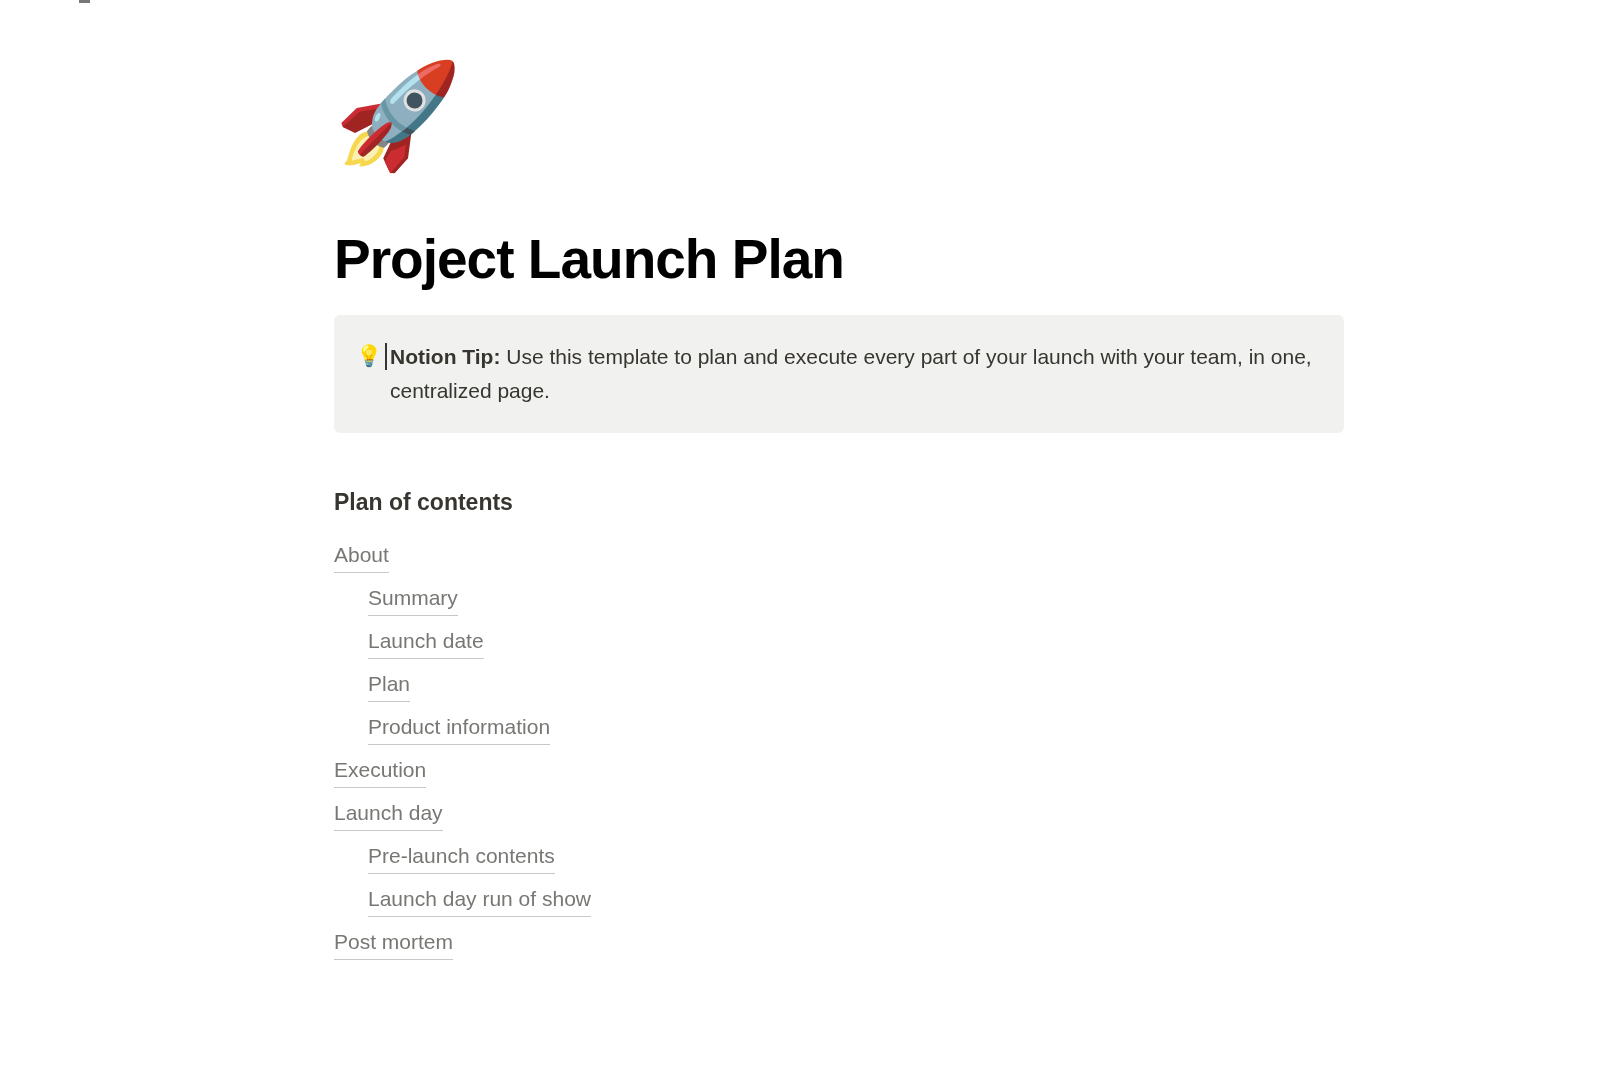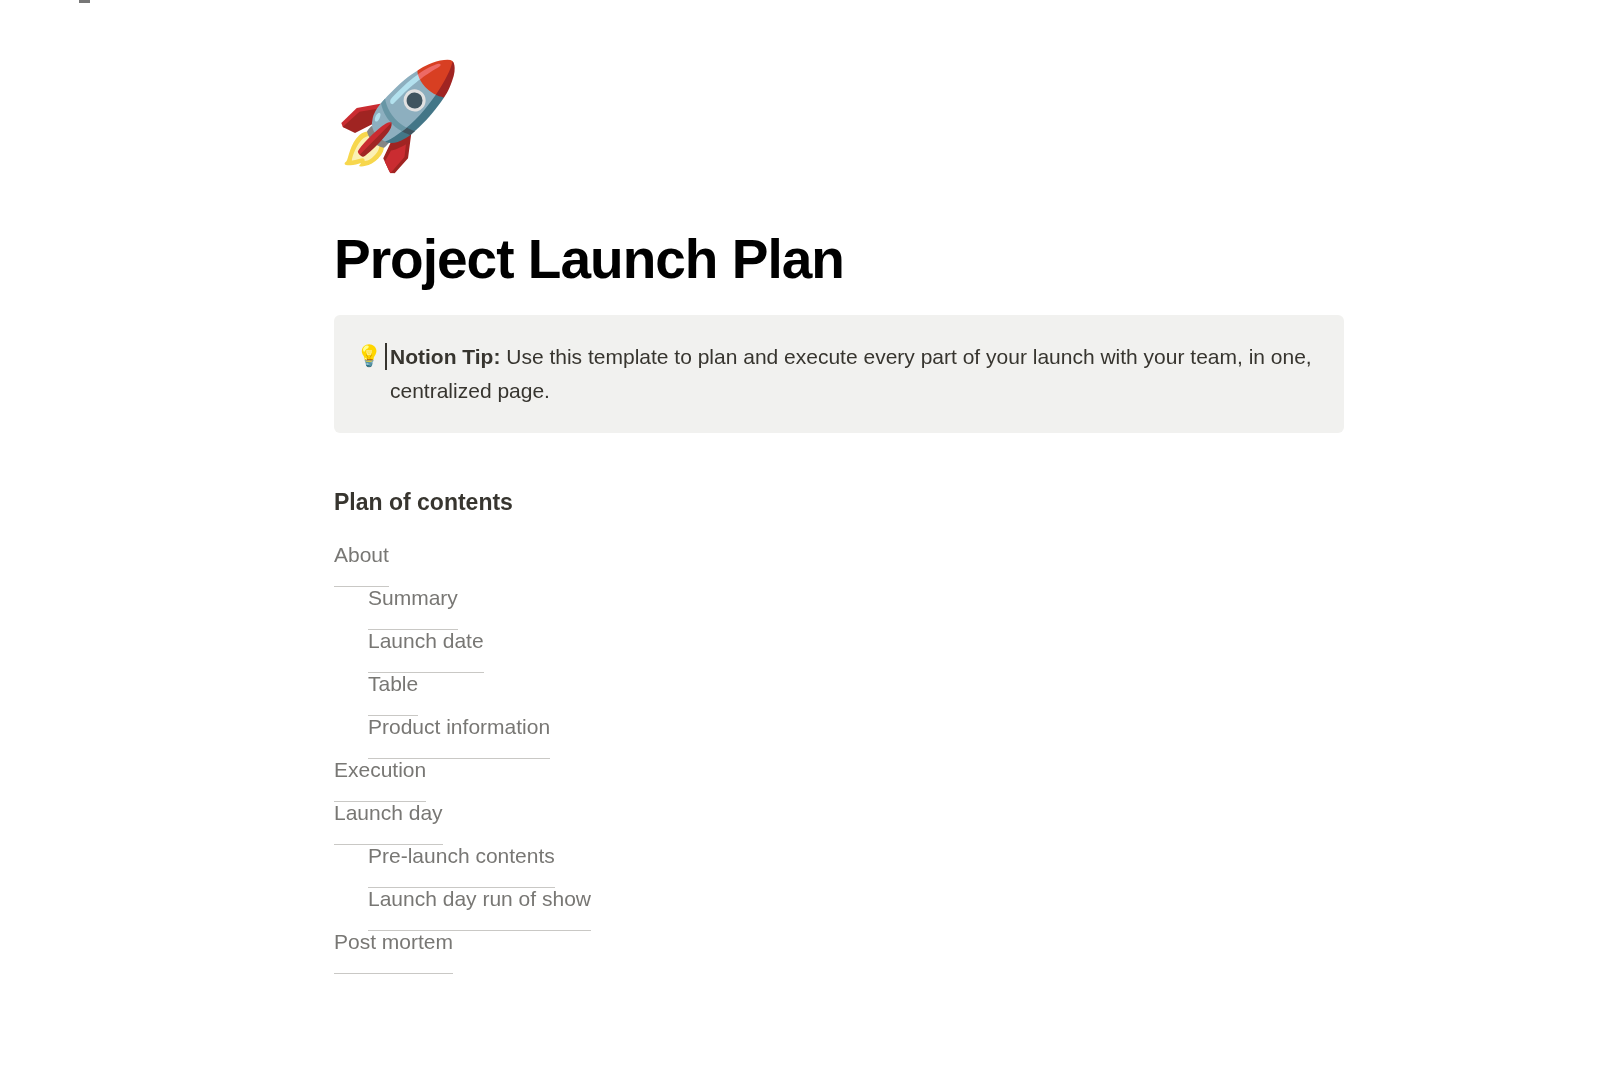--- a/index.html
+++ b/index.html
@@ -138,21 +138,21 @@
     line-height: 34px;
     font-size: 21px;
     color: #787774;
     text-decoration: none;
   }
   .toc-link {
     display: inline-block;
     color: #787774;
     text-decoration: none;
     border-bottom: 1px solid #c9c8c5;
-    padding-bottom: 16px;
+    padding-bottom: 2px;
     line-height: 30px;
   }
   .toc-item.level-2 { padding-left: 34px; }
 </style>
 </head>
 <body>
 
 <div class="page">
 
   <div class="top-artifact"></div>
@@ -169,21 +169,21 @@
         <span class="callout-strong">Notion Tip:</span><span> Use this template to plan and execute every part of your launch with your team, in one, centralized page.</span>
       </div>
     </div>
 
     <h2 class="toc-heading">Plan of contents</h2>
 
     <nav class="toc" id="toc-list">
         <div class="toc-item level-1"><a class="toc-link" href="#">About</a></div>
         <div class="toc-item level-2"><a class="toc-link" href="#">Summary</a></div>
         <div class="toc-item level-2"><a class="toc-link" href="#">Launch date</a></div>
-        <div class="toc-item level-2"><a class="toc-link" href="#">Table</a></div>
+        <div class="toc-item level-2"><a class="toc-link" href="#">Plan</a></div>
         <div class="toc-item level-2"><a class="toc-link" href="#">Product information</a></div>
         <div class="toc-item level-1"><a class="toc-link" href="#">Execution</a></div>
         <div class="toc-item level-1"><a class="toc-link" href="#">Launch day</a></div>
         <div class="toc-item level-2"><a class="toc-link" href="#">Pre-launch contents</a></div>
         <div class="toc-item level-2"><a class="toc-link" href="#">Launch day run of show</a></div>
         <div class="toc-item level-1"><a class="toc-link" href="#">Post mortem</a></div>
       </nav>
 
   </div>
 </div>

